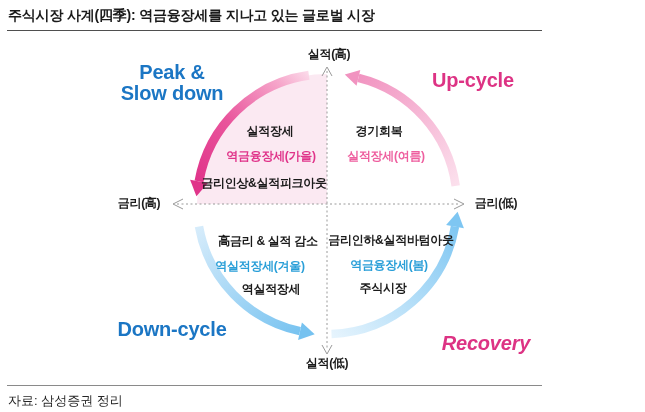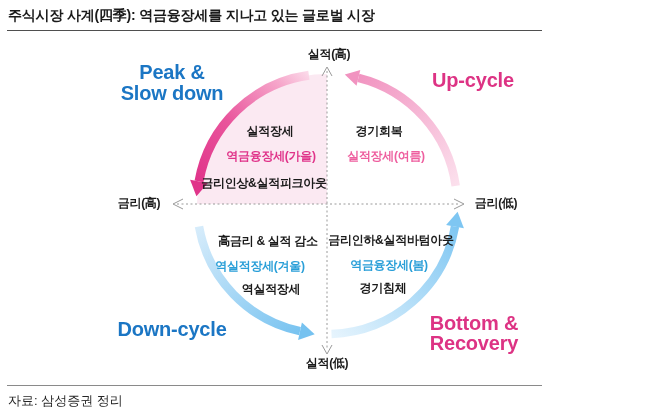--- a/index.html
+++ b/index.html
@@ -81,34 +81,33 @@
 
   <div class="lbl" style="left:329px;top:54px;">실적(高)</div>
   <div class="lbl" style="left:327px;top:363px;">실적(低)</div>
   <div class="lbl" style="left:139px;top:203px;">금리(高)</div>
   <div class="lbl" style="left:496px;top:203px;">금리(低)</div>
 
   <div class="lbl phase blue" style="left:172px;top:72px;">Peak &amp;</div>
   <div class="lbl phase blue" style="left:172px;top:93px;">Slow down</div>
   <div class="lbl phase pink" style="left:473px;top:80px;">Up-cycle</div>
   <div class="lbl phase blue" style="left:172px;top:329px;">Down-cycle</div>
-  <div class="lbl phase pink" style="left:474px;top:323px;">Bottom &amp;</div>
-  <div class="lbl phase pink" style="left:474px;top:343px;">Recovery</div>
+  <div class="lbl phase pink" style="left:486px;top:343px;font-style:italic;">Recovery</div>
 
   <div class="lbl" style="left:270px;top:131px;">실적장세</div>
   <div class="lbl magenta" style="left:271px;top:156px;">역금융장세(가을)</div>
   <div class="lbl" style="left:264px;top:183px;">금리인상&amp;실적피크아웃</div>
 
   <div class="lbl" style="left:379px;top:131px;">경기회복</div>
   <div class="lbl lpink" style="left:386px;top:156px;">실적장세(여름)</div>
 
   <div class="lbl" style="left:268px;top:241px;">高금리 &amp; 실적 감소</div>
   <div class="lbl cyan" style="left:260px;top:266px;">역실적장세(겨울)</div>
   <div class="lbl" style="left:271px;top:289px;">역실적장세</div>
 
   <div class="lbl" style="left:391px;top:240px;">금리인하&amp;실적바텀아웃</div>
   <div class="lbl cyan" style="left:389px;top:265px;">역금융장세(봄)</div>
-  <div class="lbl" style="left:383px;top:288px;">경기침체</div>
+  <div class="lbl" style="left:383px;top:288px;">주식시장</div>
 
   <div class="rule rule-bottom"></div>
   <div class="source">자료: 삼성증권 정리</div>
 
 </div>
 
 </body></html>

